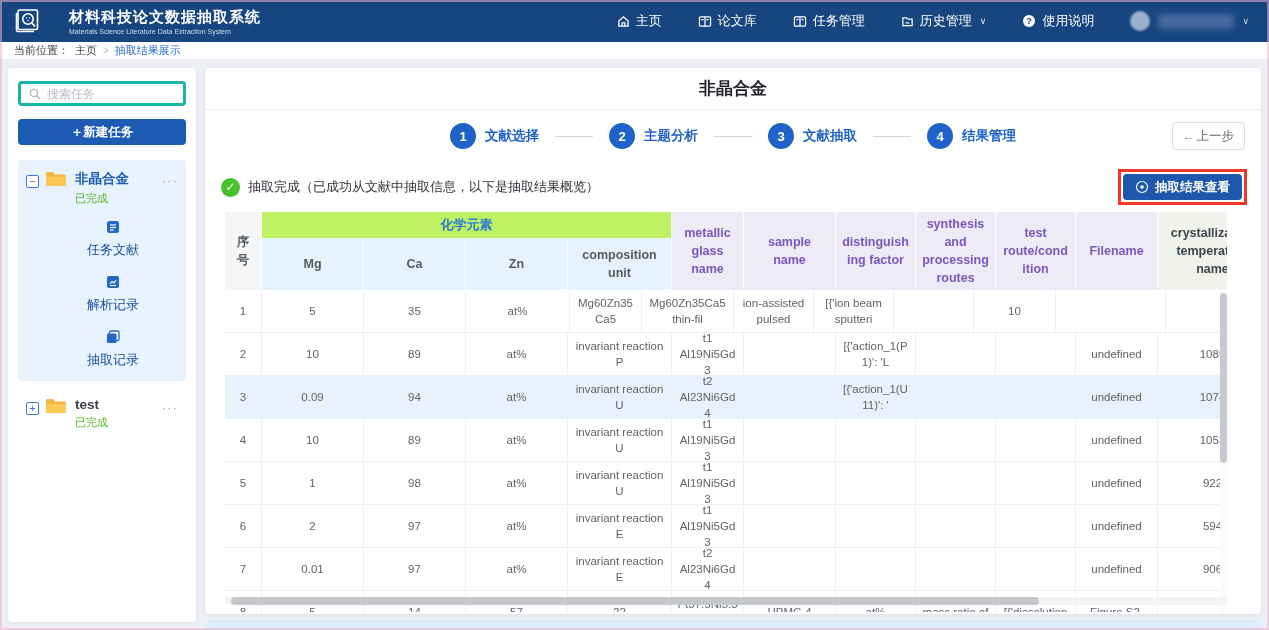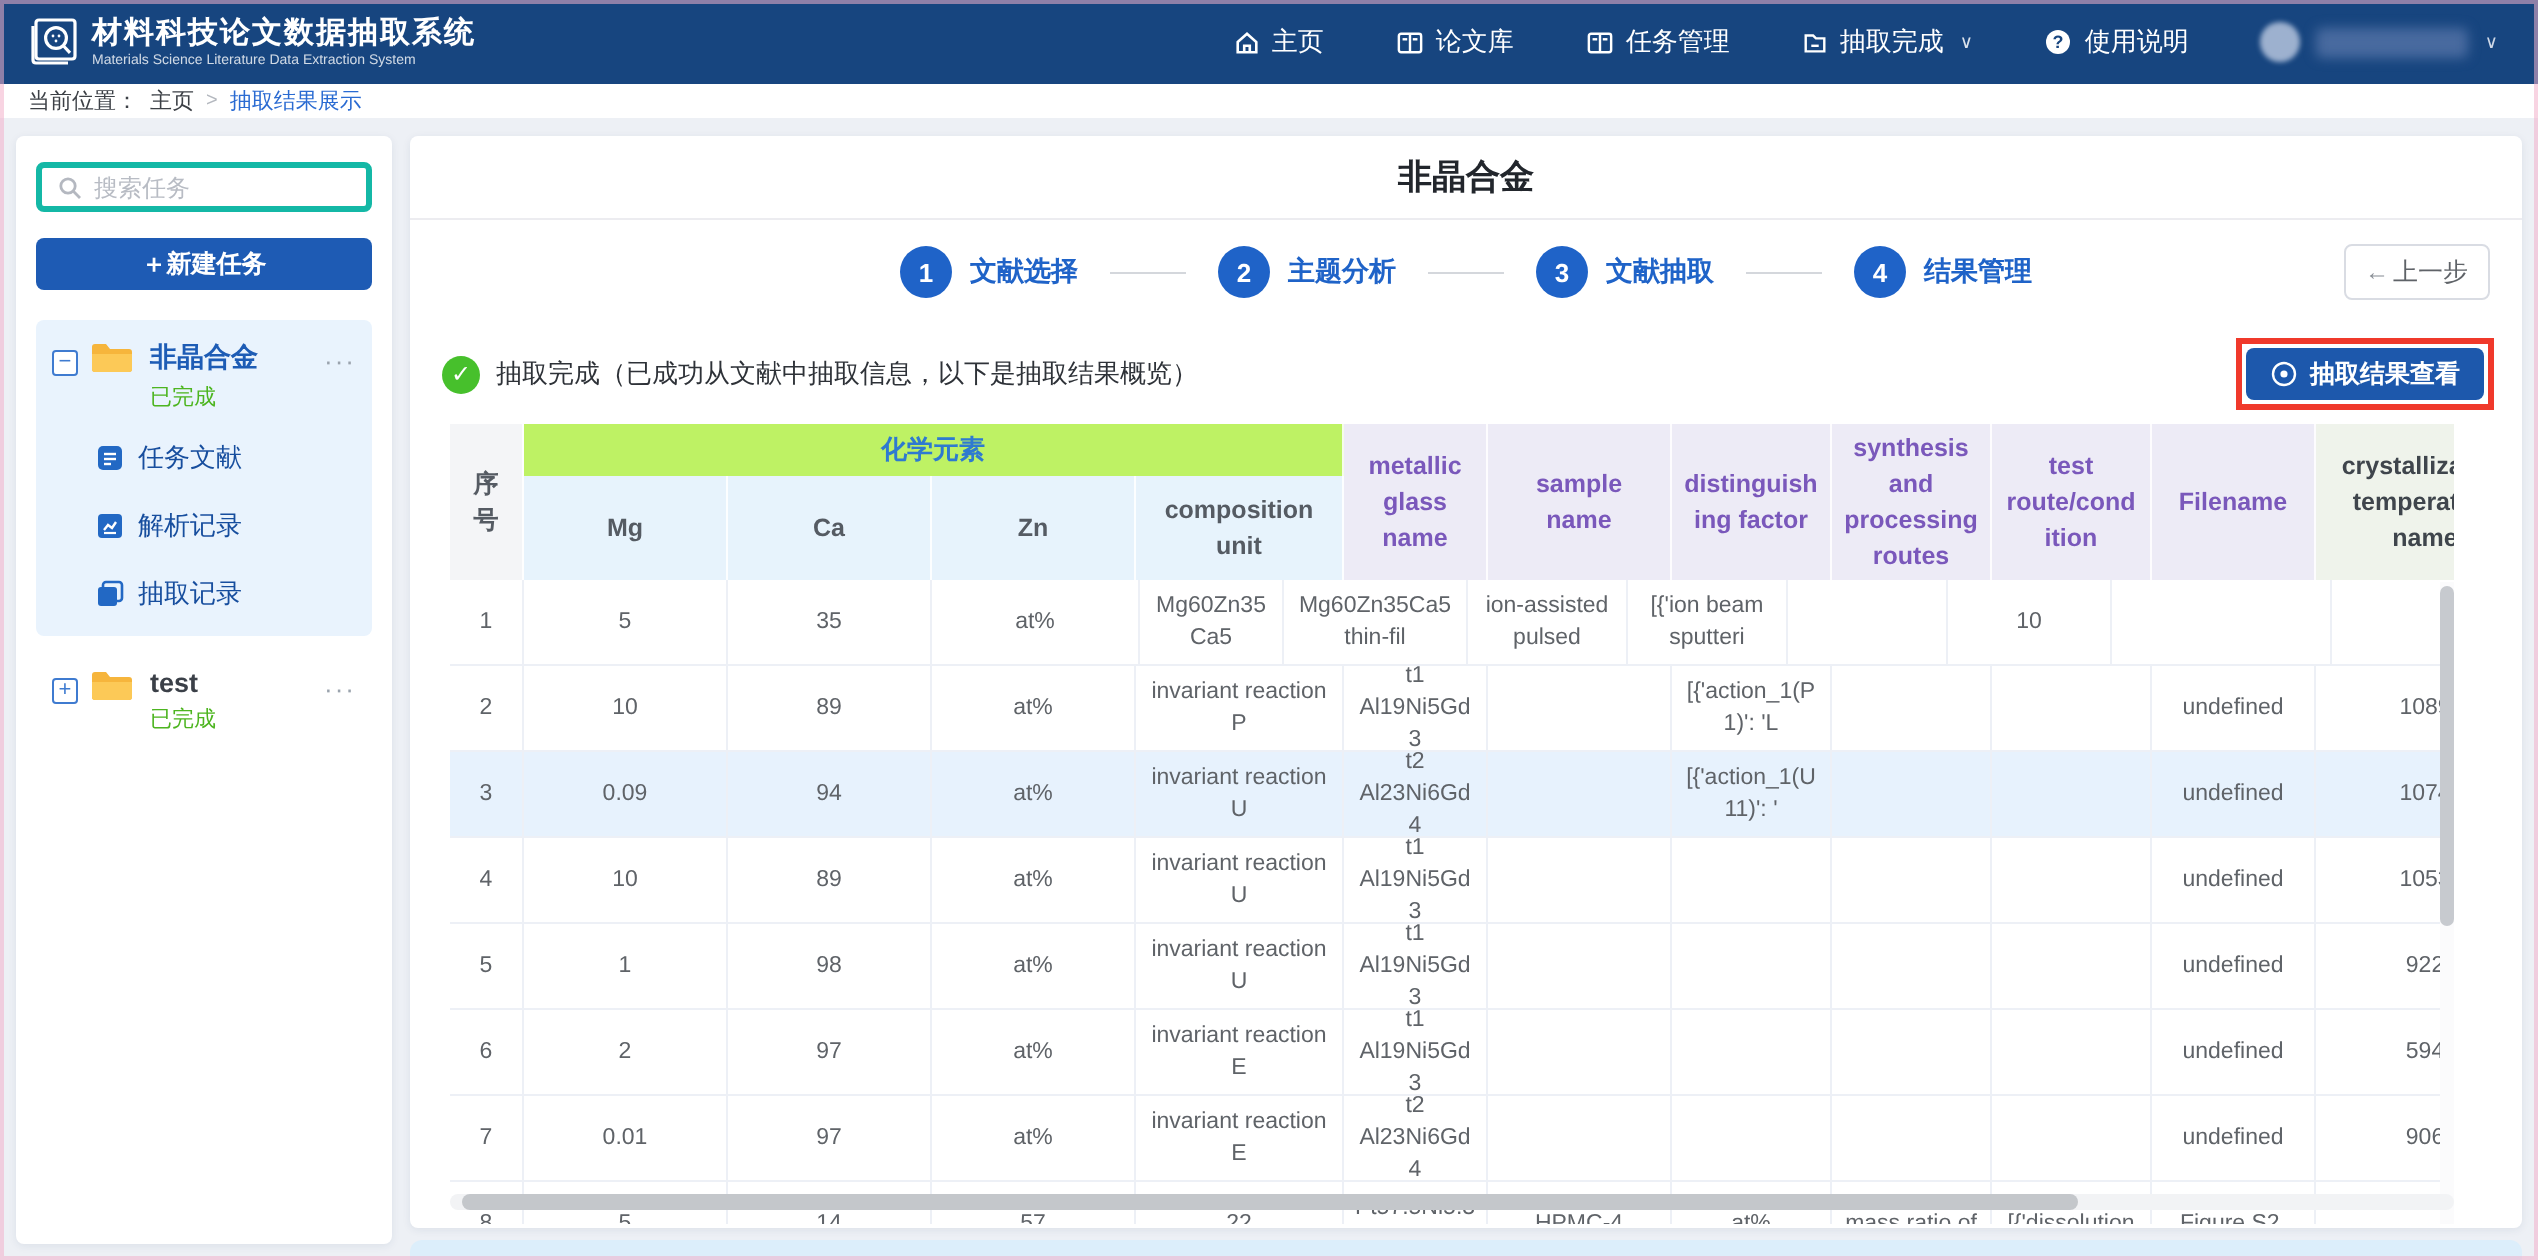--- a/index.html
+++ b/index.html
@@ -2,21 +2,21 @@
 <html><head>
 <meta charset="utf-8">
 <style>
   * { margin:0; padding:0; box-sizing:border-box; }
   html,body { width:1269px; height:630px; overflow:hidden; }
   body { font-family:"Liberation Sans","DejaVu Sans",sans-serif; background:#edf0f5; position:relative; }
   body::after { content:""; position:absolute; inset:0; border:2px solid rgba(243,176,203,.55); pointer-events:none; z-index:99; }
 
   
   .navbar { position:absolute; top:0; left:0; right:0; height:42px; background:#17457f; display:flex; align-items:center; padding:0 20px 0 14px; z-index:5; }
-  .logo { display:flex; gap:0; }
+  .logo { display:flex; align-items:center; gap:23px; }
   .logo-titles .cn { color:#fff; font-size:15px; font-weight:bold; letter-spacing:1px; }
   .logo-titles .en { color:rgba(255,255,255,.8); font-size:7px; margin-top:1px; }
   .nav-right { margin-left:auto; display:flex; align-items:center; gap:36px; }
   .nav-item { display:flex; align-items:center; gap:6px; color:#fff; font-size:13px; cursor:pointer; white-space:nowrap; }
   .nav-item .chev { font-size:9px; color:rgba(255,255,255,.85); margin-left:2px; }
   .user { display:flex; align-items:center; gap:8px; cursor:pointer; }
   .avatar { width:20px; height:20px; border-radius:50%; background:#9db1cf; filter:blur(1.2px); }
   .user-blur { width:76px; height:15px; border-radius:3px; background:#486a9f; filter:blur(3px); }
 
   
@@ -32,21 +32,21 @@
   .new-task-btn { margin-top:13px; width:100%; height:26px; background:#1e5bb4; border:none; border-radius:4px; color:#fff; font-size:12.5px; font-weight:bold; cursor:pointer; font-family:inherit; }
   .task-group { margin-top:15px; background:#e9f3fd; border-radius:4px; padding:10px 8px 12px 8px; }
   .task-head { display:flex; align-items:flex-start; gap:6px; cursor:pointer; }
   .expander { width:13px; height:13px; flex:none; border:1px solid #3f7bd0; background:#fff; color:#3f7bd0; font-size:11px; line-height:10px; text-align:center; border-radius:2px; margin-top:5px; cursor:pointer; }
   .task-info { margin-left:2px; }
   .task-name { font-size:13.5px; font-weight:bold; color:#1d5cb5; }
   .task-name.plain { color:#3b4048; }
   .task-status { font-size:11px; color:#4db520; margin-top:3px; }
   .more-dots { margin-left:auto; color:#9aa3ad; font-size:13px; letter-spacing:1px; cursor:pointer; line-height:1; margin-top:4px; }
   .task-children { margin-top:14px; padding-left:22px; display:flex; flex-direction:column; gap:16px; }
-  .child-item { display:flex; align-items:center; gap:7px; font-size:13px; color:#174e9e; cursor:pointer; }
+  .child-item { display:flex; align-items:center; gap:7px; font-size:13px; color:#174e9e; cursor:pointer;flex-direction:column; }
   .task-single { margin-top:16px; padding:0 8px; }
 
   
   .main { position:absolute; left:205px; top:68px; width:1056px; height:546px; background:#fff; border-radius:4px; box-shadow:0 1px 4px rgba(31,56,88,.08); }
   .main-title { height:42px; border-bottom:1px solid #ececf0; display:flex; align-items:center; justify-content:center; font-size:17px; font-weight:bold; color:#22262c; }
   .stepper-row { position:relative; height:52px; display:flex; align-items:center; justify-content:center; }
   .step { display:flex; align-items:center; }
   .step-num { width:26px; height:26px; border-radius:50%; background:#1f63c8; color:#fff; font-weight:bold; font-size:13px; display:flex; align-items:center; justify-content:center; }
   .step-label { margin-left:9px; color:#1f63c8; font-weight:bold; font-size:13.5px; }
   .connector { width:38px; height:1px; background:#d4d7dc; margin:0 16px; }
@@ -139,21 +139,21 @@
       </span>
       <span>任务管理</span>
     </div>
     <div class="nav-item">
       <span>
         <svg width="13" height="13" viewBox="0 0 14 14" fill="none" stroke="#fff" stroke-width="1.3">
             <path d="M2 3 H6 L7.5 4.5 H12 V11.5 H2 Z"></path>
             <path d="M5 8.5 H9"></path>
           </svg>
       </span>
-      <span>抽取完成</span>
+      <span>历史管理</span>
       <span class="chev">∨</span>
     </div>
     <div class="nav-item">
       <span>
         <svg width="14" height="14" viewBox="0 0 14 14">
             <circle cx="7" cy="7" r="6" fill="#fff"></circle>
             <text x="7" y="10" text-anchor="middle" font-size="9" font-weight="bold" fill="#17457f">?</text>
           </svg>
       </span>
       <span>使用说明</span>

